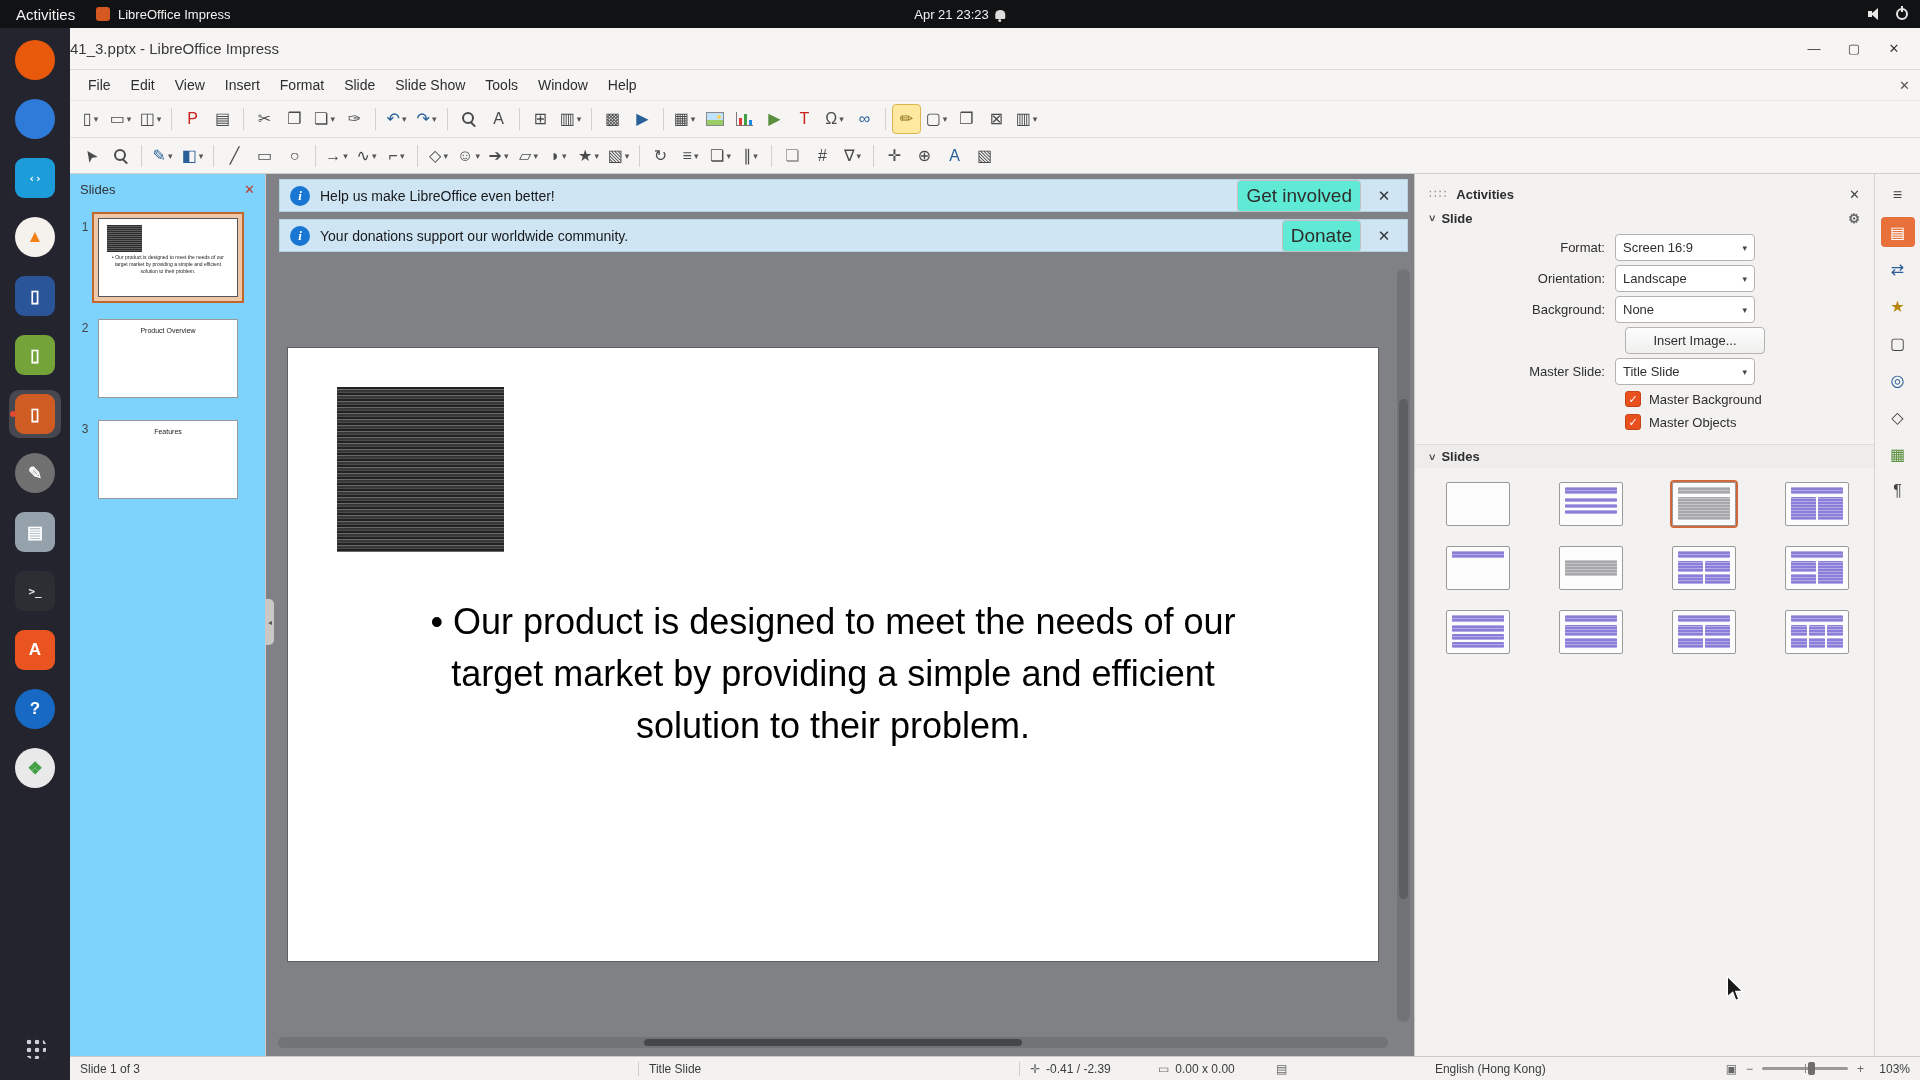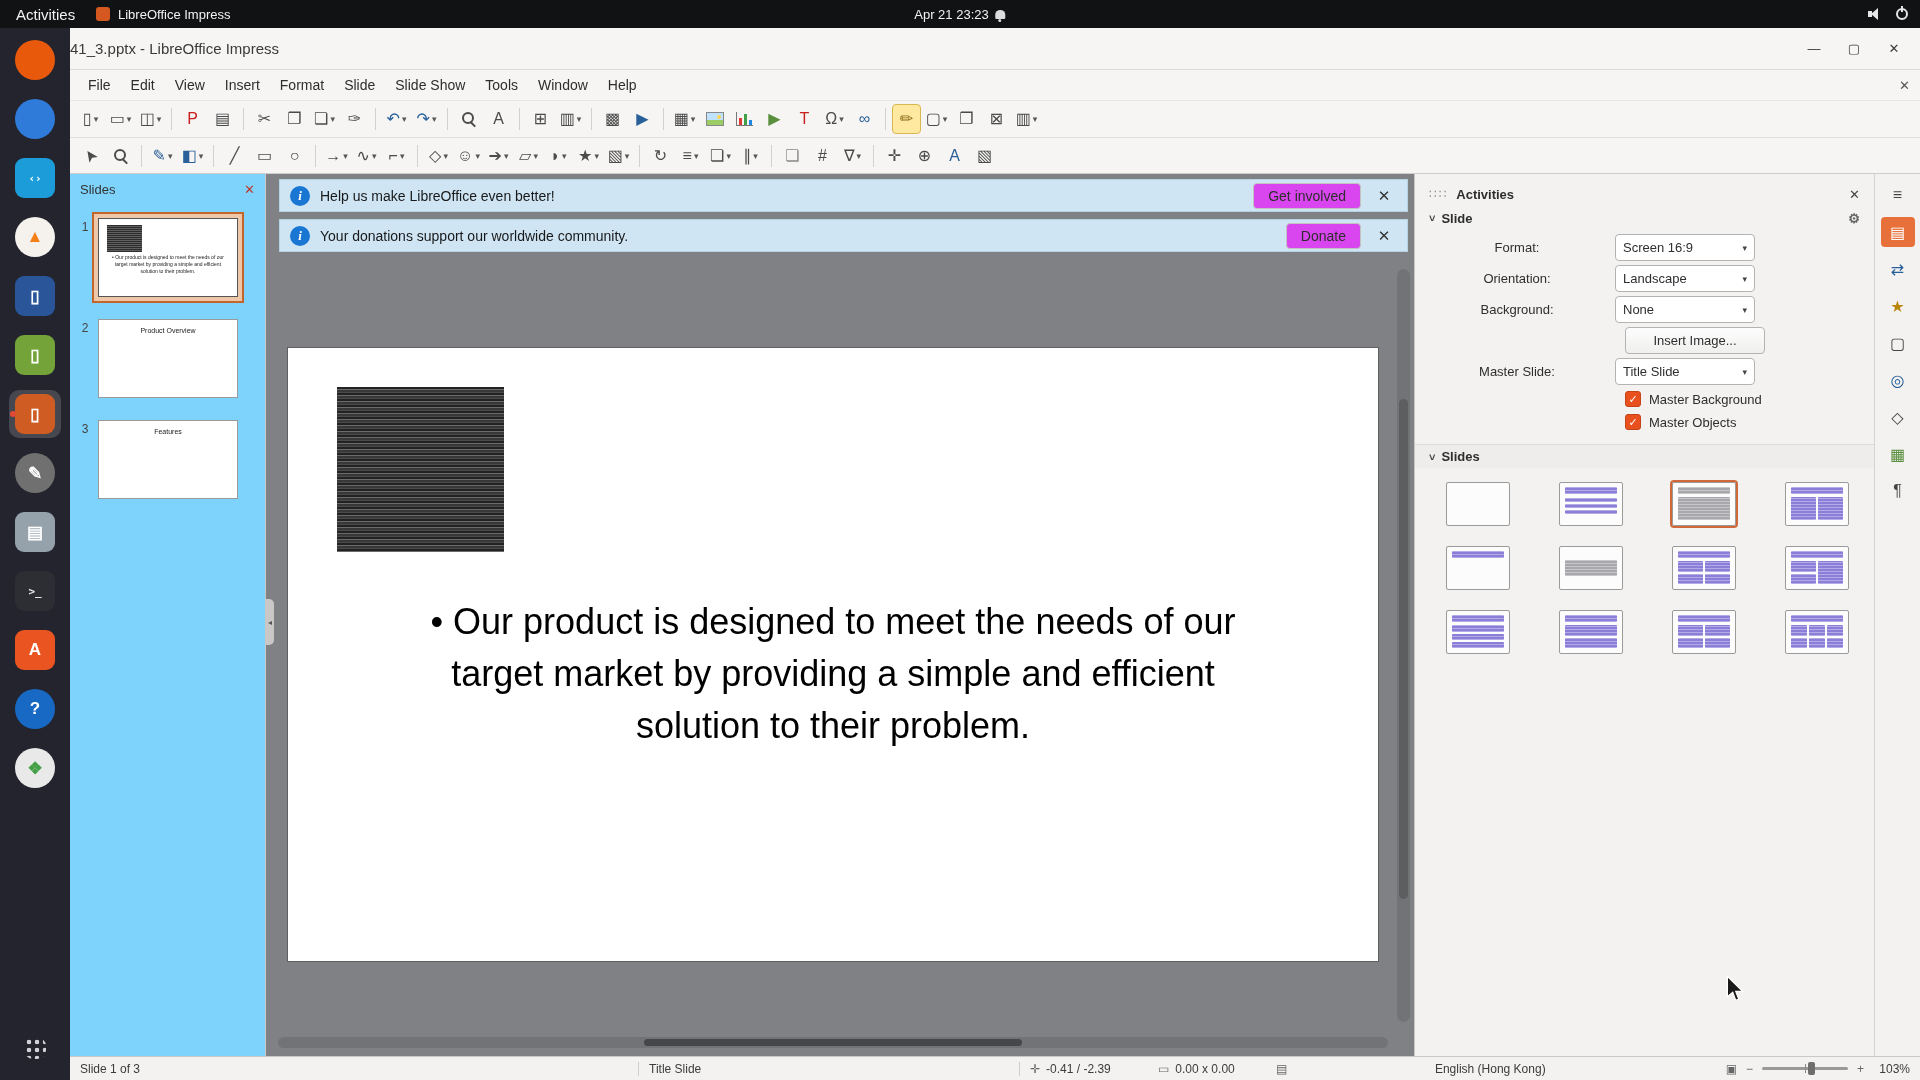--- a/index.html
+++ b/index.html
@@ -78,21 +78,21 @@
   .mini-text{position:absolute;left:8%;right:8%;top:46%;font-size:5px;line-height:1.35;text-align:center;color:#222}
   .mini-title{position:absolute;top:9%;left:0;width:100%;text-align:center;font-size:7px;color:#222}
 
   
   #workspace{flex:1;position:relative;background:#7f8184;overflow:hidden}
   .infobar{position:absolute;left:13px;width:1129px;height:33px;background:#cfe5f3;border:1px solid #b6d3e5;display:flex;align-items:center;padding:0 10px;gap:10px;z-index:5}
   #infobar-1{top:5px}
   #infobar-2{top:45px}
   .ib-icon{width:20px;height:20px;min-width:20px;border-radius:50%;background:#1976d2;color:#fff;font-weight:bold;font-size:13px;display:flex;align-items:center;justify-content:center;font-family:"Liberation Serif",serif;font-style:italic}
   .ib-text{font-size:14px;color:#18191a}
-  .ib-btn{margin-left:auto;background:#d946ef;border:1px solid #c3c2c1;border-radius:4px;padding:4px 14px;font-size:14px;color:#2e2e2e}
+  .ib-btn{margin-left:auto;background:#5eead4;border:1px solid #c3c2c1;border-radius:4px;padding:4px 8px;font-size:19px;color:#2e2e2e}
   .ib-close{width:26px;text-align:center;font-size:15px;color:#333}
 
   #slide-canvas{position:absolute;left:21px;top:173px;width:1092px;height:615px;background:#fff;border:1px solid #5f5f5f}
   #slide-image{position:absolute;left:49px;top:39px;width:167px;height:165px;
     background:repeating-linear-gradient(180deg,#222 0 2px,#6a6a6a 2px 3px,#383838 3px 5px,#4a4a4a 5px 6px)}
   #slide-text{position:absolute;left:136px;right:136px;top:248px;font-size:36px;line-height:1.45;text-align:center;color:#000}
   #slide-text .bullet{margin-right:10px}
 
   .pane-grip{position:absolute;left:0;top:425px;width:8px;height:46px;background:#c9c8c7;border-radius:0 5px 5px 0;display:flex;align-items:center;justify-content:center;font-size:8px;color:#555;z-index:6}
   .vscroll{position:absolute;right:4px;top:95px;bottom:34px;width:13px;background:rgba(0,0,0,.10);border-radius:7px}
@@ -103,21 +103,21 @@
   
   #props{width:460px;background:#f3f2f1;border-left:1px solid #c9c8c7;padding:8px 10px 0 14px;font-size:13px;position:relative}
   .props-header{display:flex;align-items:center;height:24px;gap:8px}
   .props-grip{color:#8a8a8a;font-size:12px;letter-spacing:2px}
   .props-title{font-weight:bold;color:#2e2e2e}
   .props-close{margin-left:auto;color:#444;font-size:13px;padding-right:4px}
   .sect{display:flex;align-items:center;height:24px;gap:6px;font-weight:bold}
   .sect .chev{font-size:11px;color:#444}
   .sect .sect-gear{margin-left:auto;font-size:13px;color:#666;padding-right:4px}
   .prow{display:flex;align-items:center;height:27px;margin:4px 0}
-  .plabel{width:186px;text-align:center;padding-right:10px;color:#2e2e2e}
+  .plabel{width:186px;text-align:right;padding-right:10px;color:#2e2e2e}
   .pselect{width:140px;height:27px;background:#fff;border:1px solid #b4b3b2;border-radius:4px;display:flex;align-items:center;padding:0 7px;gap:4px}
   .pselect .sel-val{white-space:nowrap;overflow:hidden}
   .pselect .chevd{margin-left:auto;font-size:9px;color:#444}
   .pbtn{width:140px;height:27px;margin-left:196px;background:linear-gradient(#fdfdfd,#efefee);border:1px solid #b4b3b2;border-radius:4px;display:flex;align-items:center;justify-content:center;color:#2e2e2e}
   .pcheckrow{display:flex;align-items:center;margin:3px 0 3px 196px;gap:8px;height:20px}
   .checkbox{width:16px;height:16px;min-width:16px;background:#e8501e;border:1px solid #c44317;border-radius:3px;color:#fff;font-size:11px;display:flex;align-items:center;justify-content:center}
   .sect-layouts{margin-top:12px;height:24px;border-top:1px solid #dddcdb;background:#eeedec;margin-left:-14px;margin-right:-10px;padding:0 14px}
   #layout-grid{display:grid;grid-template-columns:repeat(4,64px);column-gap:49px;row-gap:20px;padding:14px 0 0 17px}
   .layout-thumb{width:64px;height:44px;background:#fcfcfc;border:1px solid #9b9a99;border-radius:2px;position:relative}
   .layout-thumb.sel{outline:2px solid #d0693a;outline-offset:0}

